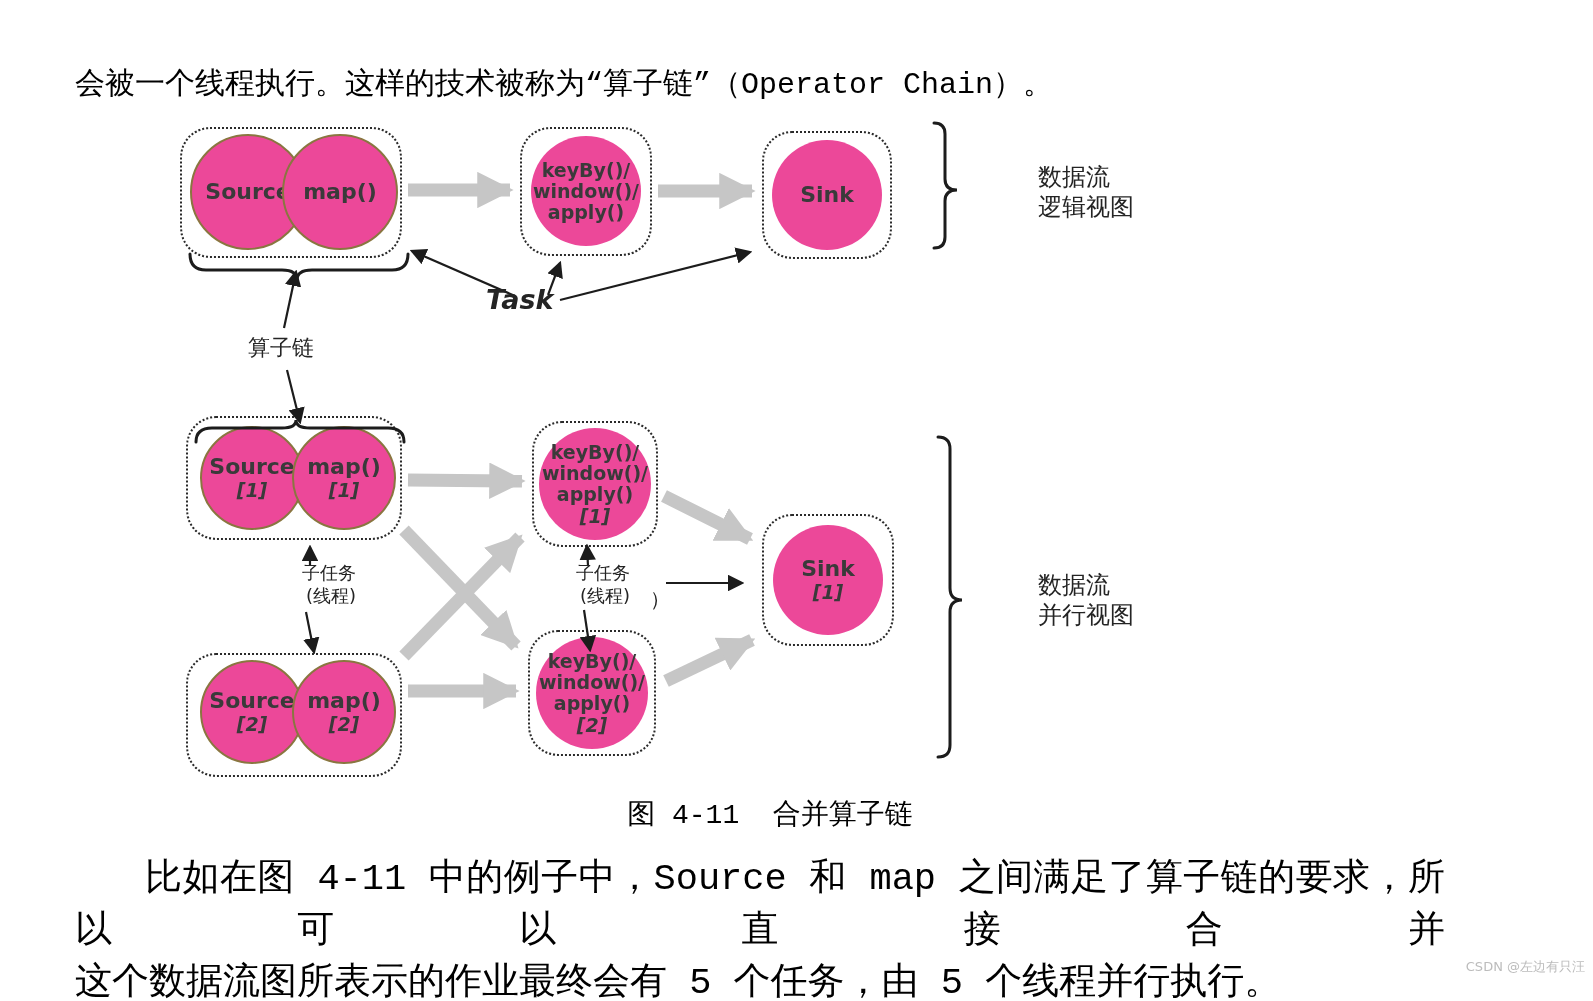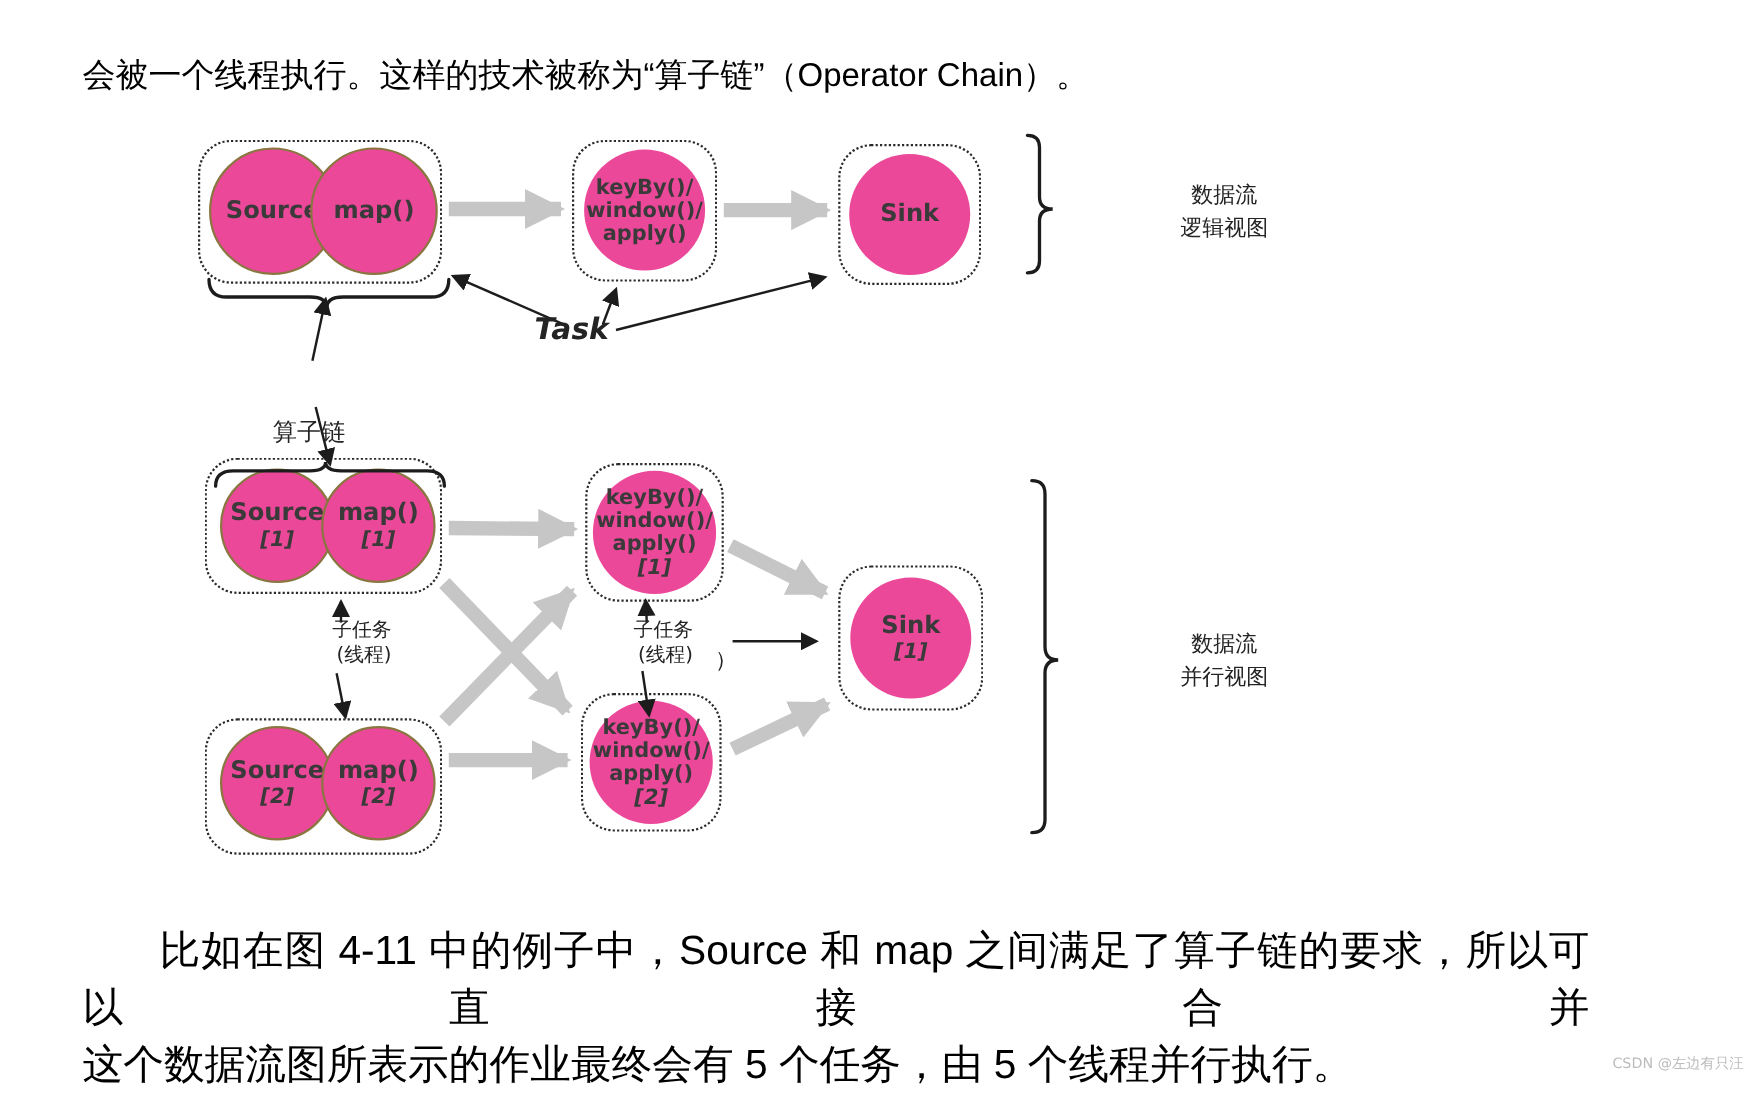--- a/index.html
+++ b/index.html
@@ -1,43 +1,43 @@
 <!DOCTYPE html>
 <html><head>
 <meta charset="utf-8">
 <style>
   html,body{margin:0;padding:0;background:#fff;}
   .page{position:relative;width:1593px;height:1001px;background:#ffffff;overflow:hidden;
         font-family:"DejaVu Sans",sans-serif;}
-  .serif{font-family:Liberation Sans, sans-serif;}
+  .serif{font-family:Liberation Mono, monospace;margin-top:15px;}
   .intro{position:absolute;left:75px;top:48px;width:1200px;font-size:30px;color:#000;}
   .caption{position:absolute;left:0;top:780px;width:1540px;text-align:center;font-size:28px;color:#000;white-space:pre;}
   .para{position:absolute;left:75px;top:838px;width:1370px;font-size:37px;color:#000;}
   .pline{line-height:52px;}
   .pline.just{text-align:justify;text-align-last:justify;}
   .pline.first{text-indent:70px;}
   .watermark{position:absolute;left:1385px;top:958px;width:200px;font-size:13px;color:#bcbcbc;text-align:right;}
   
   .dbox{position:absolute;border:2px dotted #2a2a2a;border-radius:30px;background:#fff;z-index:2;box-sizing:border-box;}
   .circ{position:absolute;border-radius:50%;background:#ec4899;z-index:3;display:flex;flex-direction:column;
         align-items:center;justify-content:center;color:#3a3a3a;font-weight:bold;text-align:center;box-sizing:border-box;}
   .circ.outlined{border:2px solid #8a7640;}
   .nlabel{white-space:pre-line;}
   .lbl-main{font-size:22px;line-height:24px;}
   .lbl-key{font-size:19px;line-height:21px;}
   .nsub{font-style:italic;font-size:19px;line-height:21px;margin-top:1px;}
   .arrows{position:absolute;left:0;top:0;z-index:4;pointer-events:none;}
   .dlabel{position:absolute;z-index:5;color:#242424;white-space:pre-line;}
   .task-label{left:486px;top:284px;font-size:27px;font-weight:bold;font-style:italic;}
-  .chain-label{left:248px;top:333px;font-size:22px;margin-top:45px;}
+  .chain-label{left:248px;top:333px;font-size:22px;}
   .subtask{font-size:18px;line-height:23px;text-align:right;}
   .subtask.left{left:268px;top:561px;width:88px;}
   .subtask.mid{left:546px;top:561px;width:84px;}
   .paren{left:650px;top:586px;font-size:20px;}
-  .viewlbl{font-size:20px;line-height:30px;text-align:center;width:150px;}
+  .viewlbl{font-size:24px;line-height:30px;width:150px;}
   .viewlbl.logical{left:1038px;top:162px;}
   .viewlbl.parallel{left:1038px;top:570px;}
 </style>
 </head>
 <body>
 
 <div class="page">
 
   <div class="intro serif">会被一个线程执行。这样的技术被称为“算子链”（Operator Chain）。</div>
 
@@ -147,20 +147,21 @@
   <div class="dlabel subtask left">子任务
 (线程)</div>
   <div class="dlabel subtask mid">子任务
 (线程)</div>
   <div class="dlabel paren">）</div>
   <div class="dlabel viewlbl logical">数据流
 逻辑视图</div>
   <div class="dlabel viewlbl parallel">数据流
 并行视图</div>
 
+  <div class="caption serif">图 4-11  合并算子链</div>
 
   <div class="para serif">
     <div class="pline first just">比如在图 4-11 中的例子中，Source 和 map 之间满足了算子链的要求，所以可以直接合并</div>
     <div class="pline">这个数据流图所表示的作业最终会有 5 个任务，由 5 个线程并行执行。</div>
   </div>
 
   <div class="watermark">CSDN @左边有只汪</div>
 
 </div>
 

